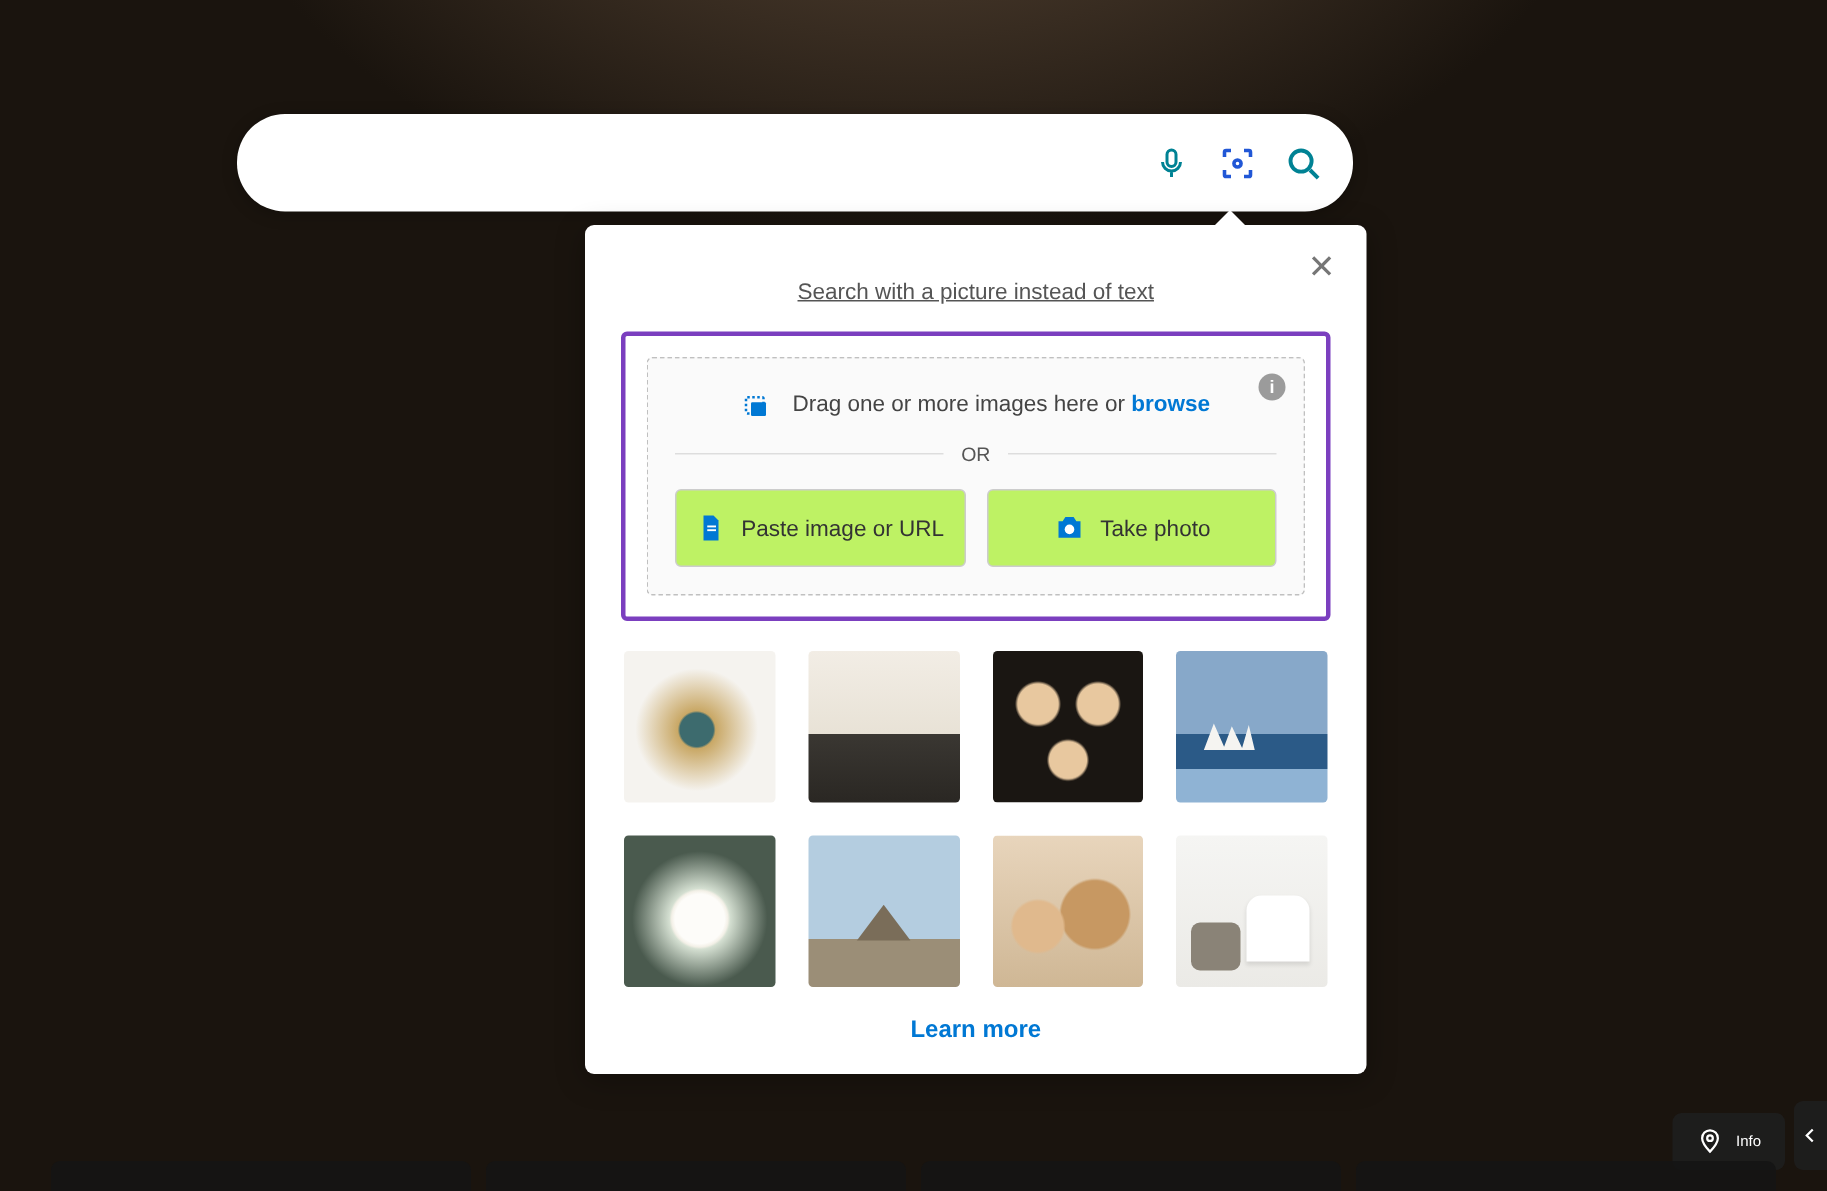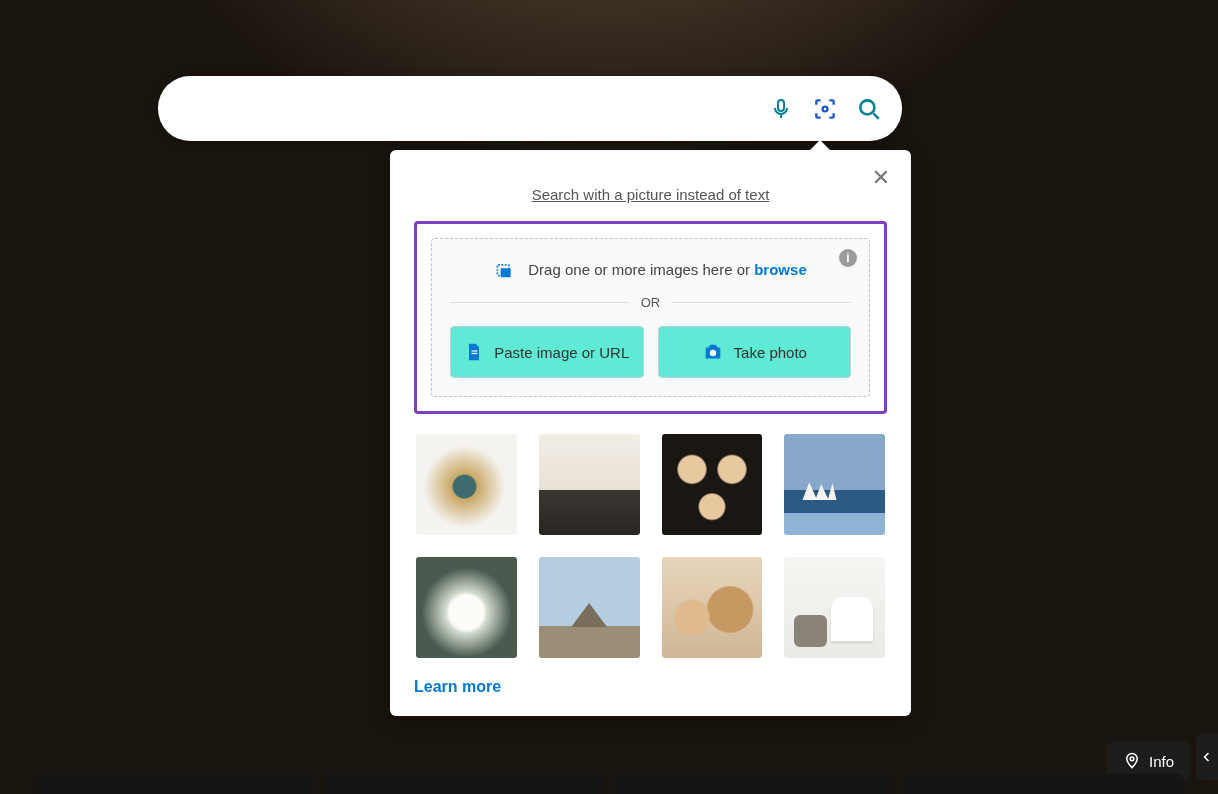--- a/index.html
+++ b/index.html
@@ -39,50 +39,50 @@
   .info-dot { position:absolute; top:10px; right:12px; width:18px; height:18px; border-radius:50%;
     background:#9b9b9b; color:#fff; font-size:12px; font-weight:bold; display:flex;
     align-items:center; justify-content:center; cursor:pointer; }
   .drop-line { display:flex; align-items:center; justify-content:center; gap:14px;
     color:#444; font-size:15px; }
   .drop-line .browse { color:#0078d4; font-weight:600; cursor:pointer; }
   .or-row { display:flex; align-items:center; margin:16px 0; color:#555; font-size:13px; }
   .or-row hr { flex:1; border:none; border-top:1px solid #ddd; }
   .or-row span { margin:0 12px; }
   .btn-row { display:flex; gap:14px; }
-  .btn { flex:1; height:52px; border:1px solid #ccc; border-radius:4px; background:#5eead4;
+  .btn { flex:1; height:52px; border:1px solid #ccc; border-radius:4px; background:#bef264;
     display:flex; align-items:center; justify-content:center; gap:10px; cursor:pointer;
     font-size:15px; color:#333; }
   .btn svg { color:#0078d4; }
 
   .sample-text { text-align:center; color:#444; font-size:16px; margin-top:22px; }
   .sample-grid { display:grid; grid-template-columns:repeat(4,1fr); gap:22px; margin-top:20px;
     padding:0 2px; }
   .sample { width:100%; aspect-ratio:1; border-radius:3px; cursor:pointer; }
-  .learn-more { text-align:left; color:#0078d4; font-weight:600; font-size:16px;
+  .learn-more { text-align:center; color:#0078d4; font-weight:600; font-size:16px;
     margin-top:20px; cursor:pointer; }
 
   
   .s1{background:radial-gradient(circle at 48% 52%,#3d6b6e 15%,#c9a866 17%,#f5f3ef 55%);}
   .s2{background:linear-gradient(#f2ede5 0%,#e8e2d6 55%,#3a3732 55%,#2a2723 100%);}
   .s3{background:radial-gradient(circle at 30% 35%,#e8c89f 14%,transparent 16%),radial-gradient(circle at 70% 35%,#e8c89f 14%,transparent 16%),radial-gradient(circle at 50% 72%,#e8c89f 14%,transparent 16%),#1a1612;}
   .s4{background:linear-gradient(#87a8c9 0 55%,#2b5a87 55% 78%,#8fb3d4 78%);position:relative;}
   .s4::after{content:"";position:absolute;left:18%;top:48%;width:34%;height:18%;background:#f5f4f1;clip-path:polygon(0 100%,20% 0,40% 85%,55% 10%,75% 90%,88% 5%,100% 100%);}
   .s5{background:radial-gradient(circle at 50% 55%,#fdfcf9 22%,#f3f0e7 25%,#d4dfd1 27%,#4a5a4e 60%);}
   .s6{background:linear-gradient(#b4cde0 0 68%,#9b8e77 68%);position:relative;}
   .s6::after{content:"";position:absolute;left:32%;top:46%;width:36%;height:24%;background:#7a6d59;clip-path:polygon(0 100%,50% 0,100% 100%);}
   .s7{background:radial-gradient(circle at 30% 60%,#e0b98d 18%,transparent 20%),radial-gradient(circle at 68% 52%,#c79862 26%,transparent 28%),linear-gradient(#e8d5bc,#cfb795);}
   .s8{background:linear-gradient(#f5f5f3,#ebeae6);position:relative;}
   .s8::before{content:"";position:absolute;right:12%;top:40%;width:42%;height:44%;background:#fff;border-radius:10px 10px 0 0;box-shadow:0 2px 3px rgba(0,0,0,.1);}
   .s8::after{content:"";position:absolute;left:10%;bottom:10%;width:32%;height:32%;background:#8a8377;border-radius:6px;}
 
   
   .info-btn { position:absolute; bottom:14px; right:28px; background:rgba(30,30,30,.85);
     color:#fff; padding:10px 16px; border-radius:6px; display:flex; align-items:center;
-    gap:8px; font-size:15px; cursor:pointer; }
+    gap:8px; font-size:10px; cursor:pointer; }
   .chev { position:absolute; bottom:14px; right:0; width:22px; height:46px;
     background:rgba(30,30,30,.85); display:flex; align-items:center; justify-content:center;
     color:#fff; cursor:pointer; border-radius:6px 0 0 6px; }
 
   .news-row { position:absolute; bottom:0; left:0; right:0; height:20px;
     display:flex; gap:10px; padding:0 34px; }
   .news-card { background:rgba(20,20,20,.88); height:20px; flex:1; border-radius:6px 6px 0 0; }
 </style>
 </head>
 <body>

